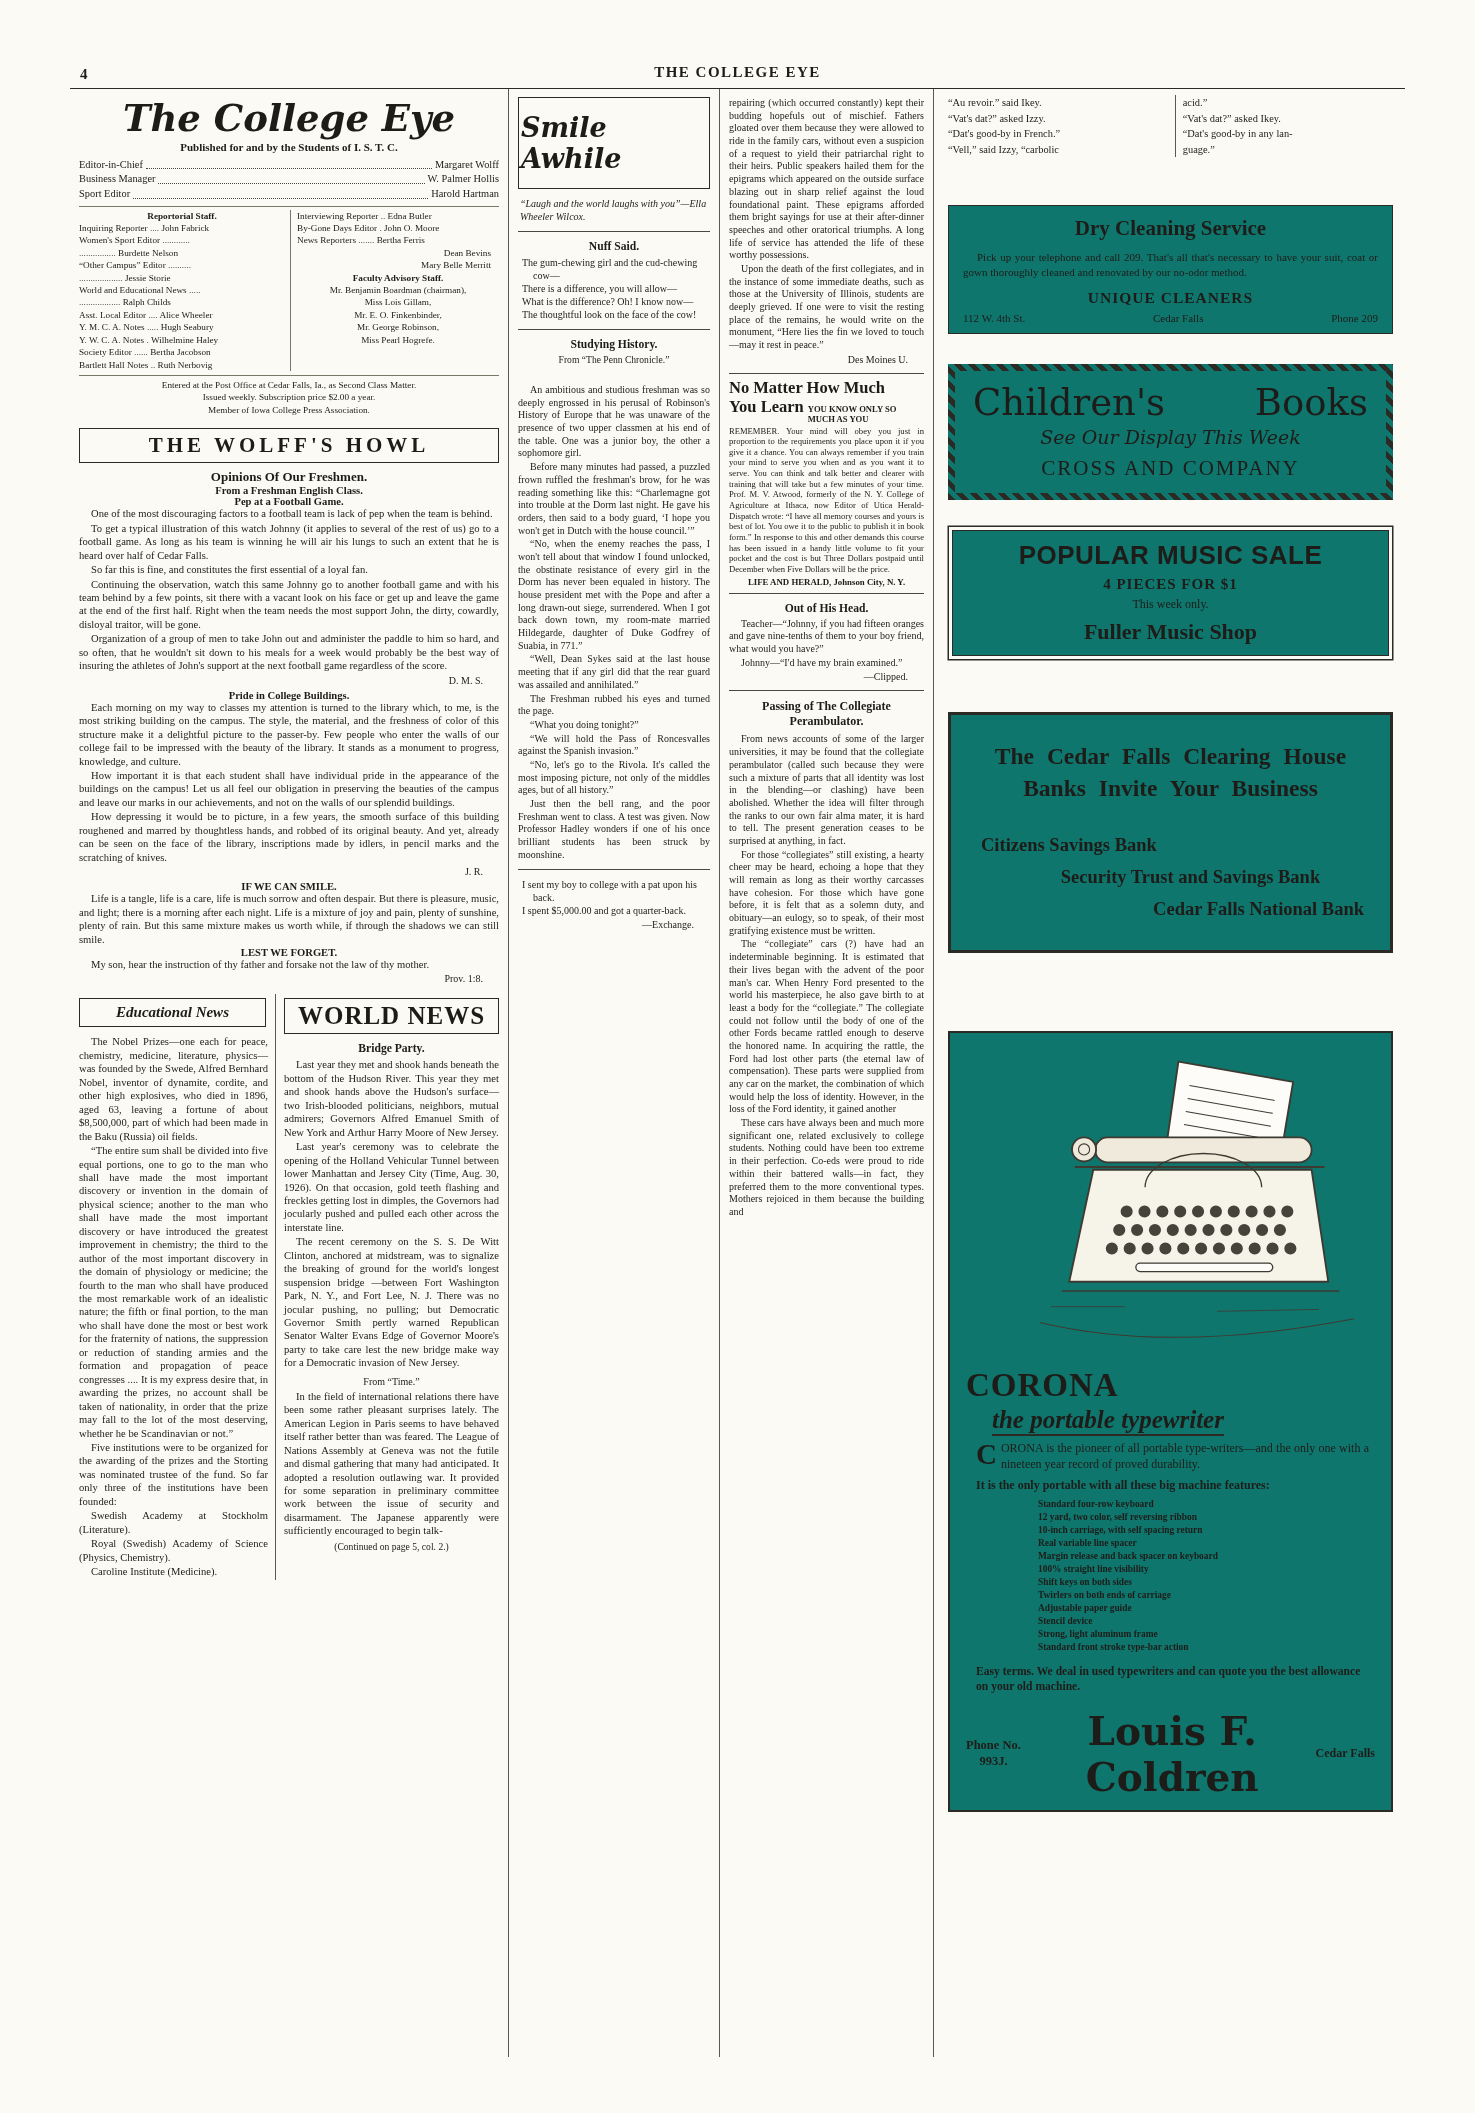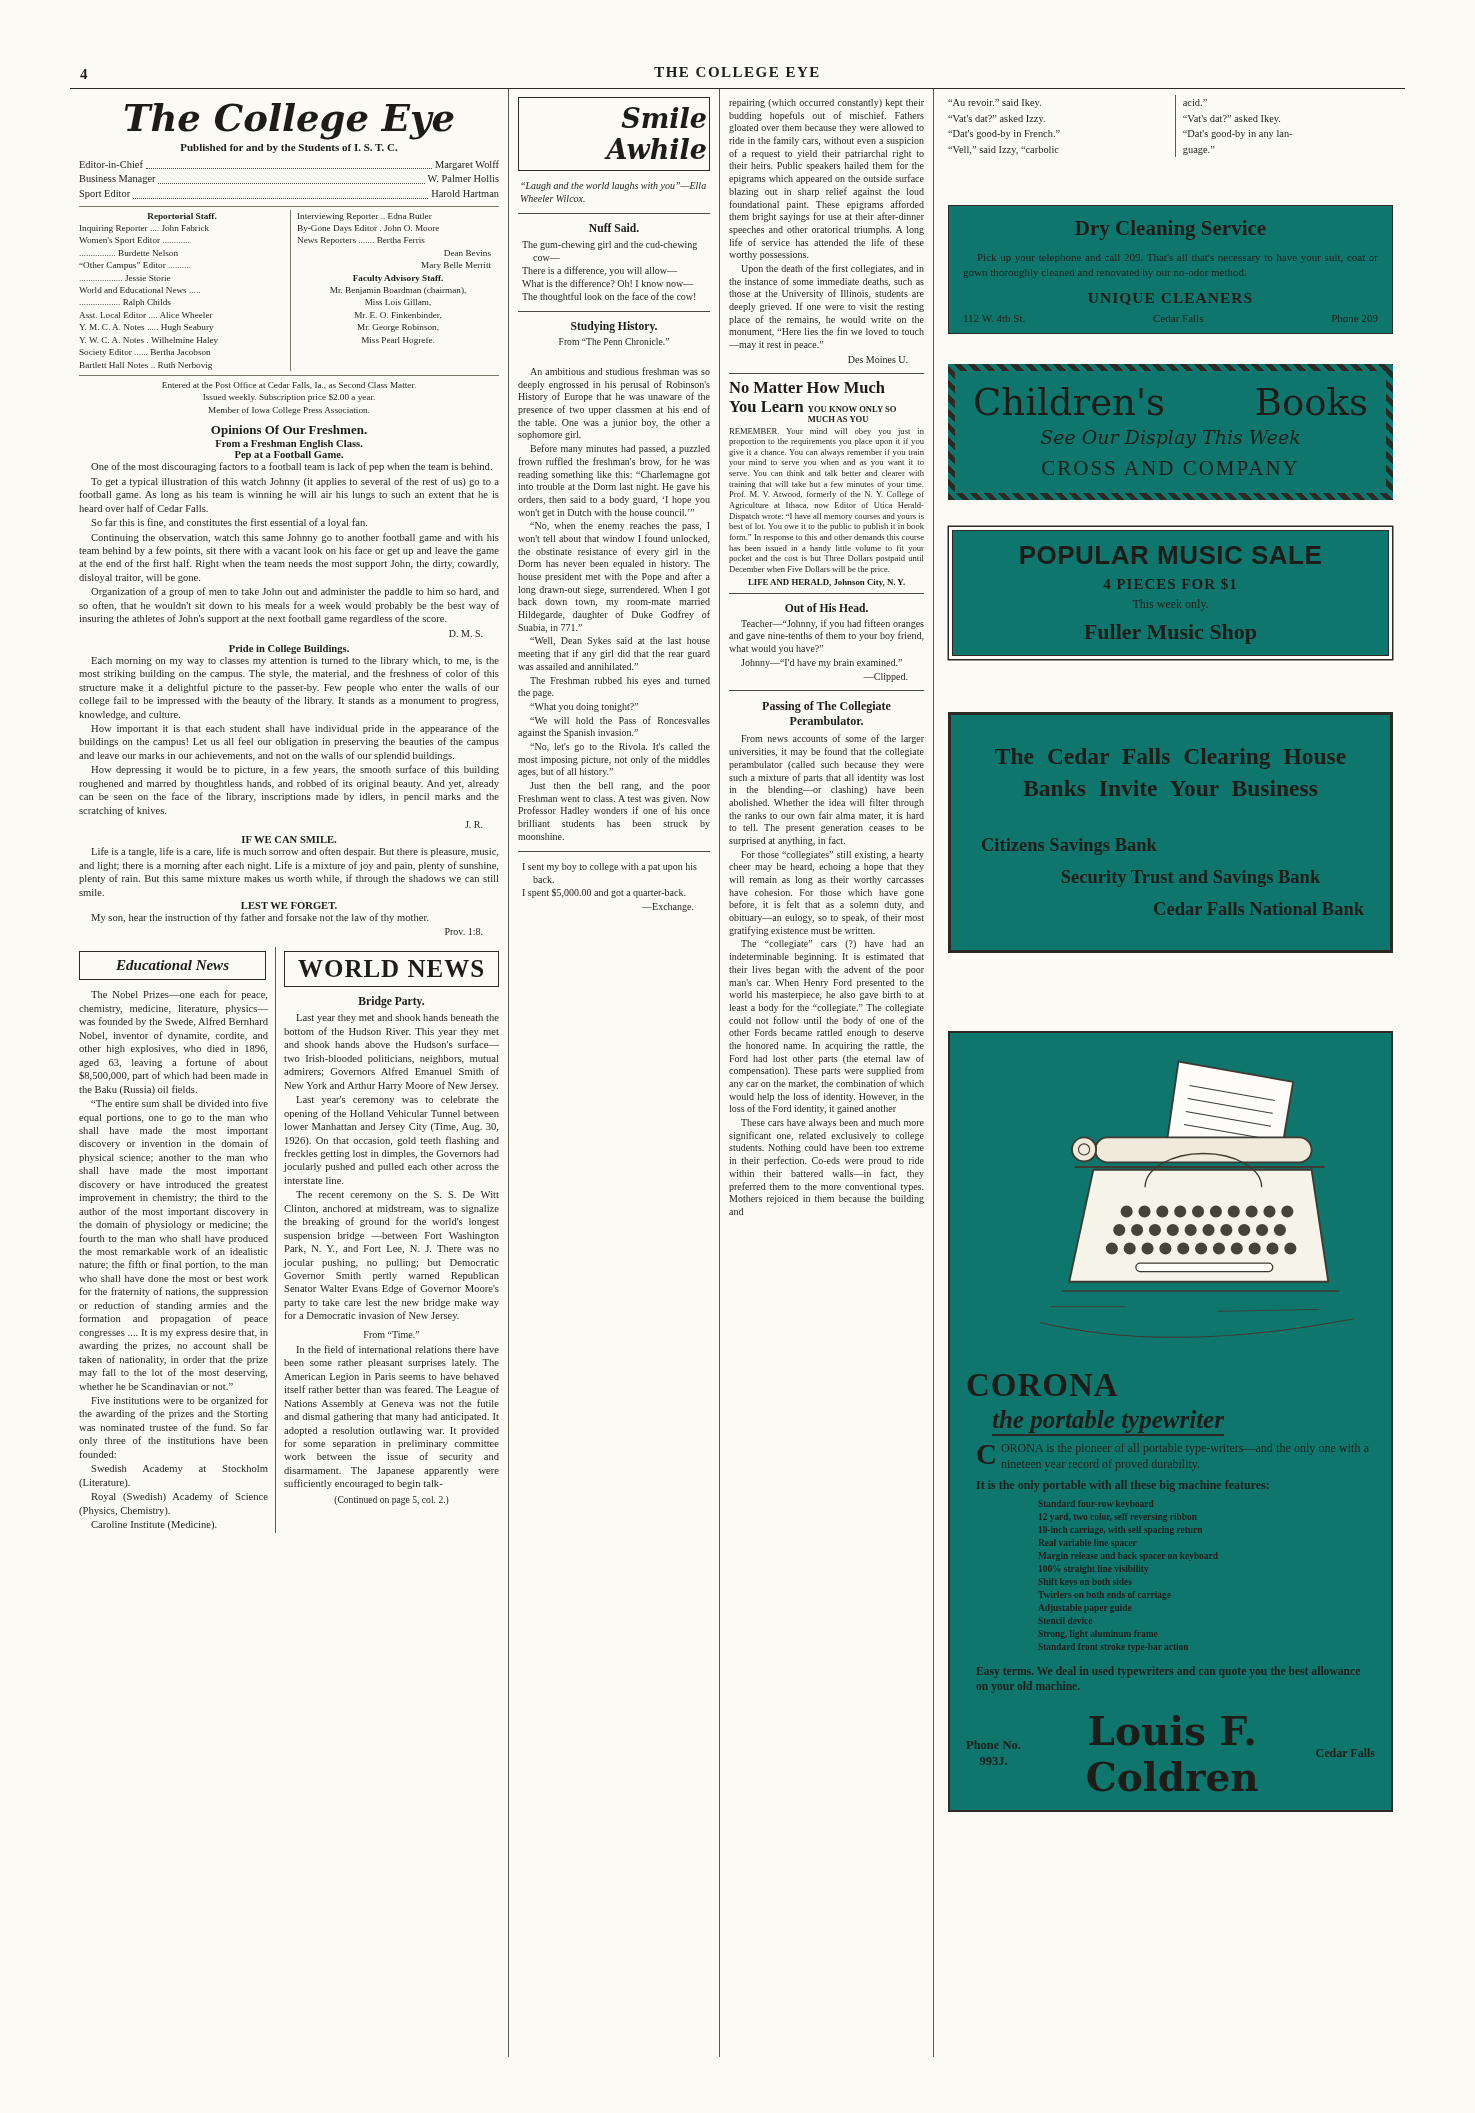--- a/index.html
+++ b/index.html
@@ -50,21 +50,21 @@
   .head-sm { font-weight:bold; text-align:center; font-size:10.6px; }
   
   .split { display:flex; margin-top:10px; align-items:stretch; }
   .sub-a { width:196px; padding-right:7px; }
   .sub-b { flex:1; border-left:1px solid #5b584e; padding-left:8px; }
   .ed-box { border:1.6px solid #2c2a24; text-align:center; font-weight:bold; font-style:italic; font-size:15px; padding:5px 2px; margin:4px 2px 8px 0; }
   .wn-box { border:1.6px solid #2c2a24; text-align:center; font-weight:bold; font-size:25px; letter-spacing:1px; padding:3px 0; margin:4px 0 4px; }
   .from-line { text-align:center; font-size:10px; margin:6px 0 3px; }
   .cont { font-size:9.6px; text-align:center; margin-top:3px; }
   
-  .smile-box { border:1.6px solid #2c2a24; text-align:right; padding:5px 2px; margin-bottom:8px; }
+  .smile-box { border:1.6px solid #2c2a24; text-align:left; padding:14px 2px; margin-bottom:8px; }
   .smile-title { font-family:"DejaVu Serif", serif; font-style:italic; font-weight:bold; font-size:27px; }
   .tagline { font-style:italic; font-size:10px; line-height:1.3; margin:3px 2px 4px; }
   
   .learn-ad { border-top:1px solid #4a473f; border-bottom:1px solid #4a473f; padding:5px 0 6px; margin:8px 0; }
   .learn-head { font-weight:bold; font-size:16.5px; line-height:1.1; }
   .learn-row { display:flex; align-items:baseline; gap:4px; }
   .learn-head2 { font-weight:bold; font-size:16.5px; white-space:nowrap; }
   .learn-start { font-size:8.6px; font-weight:bold; line-height:1.2; }
   .learn-body { font-size:8.6px; line-height:1.24; text-align:justify; margin-top:1px; }
   .learn-sig { font-size:8.8px; font-weight:bold; margin-top:2px; text-align:center; }
@@ -176,20 +176,21 @@
           </div>
         </div>
 
         <div class="notices">
           <div class="notice">Entered at the Post Office at Cedar Falls, Ia., as Second Class Matter.</div>
           <div class="notice">Issued weekly. Subscription price $2.00 a year.</div>
           <div class="notice">Member of Iowa College Press Association.</div>
         </div>
       </div>
 
+      <div class="howl-box">THE WOLFF'S HOWL</div>
       <div class="head-lg">Opinions Of Our Freshmen.</div>
       <div class="head-sm">From a Freshman English Class.</div>
       <div class="head-sm">Pep at a Football Game.</div>
       <p class="bt">One of the most discouraging factors to a football team is lack of pep when the team is behind.</p>
       <p class="bt">To get a typical illustration of this watch Johnny (it applies to several of the rest of us) go to a football game. As long as his team is winning he will air his lungs to such an extent that he is heard over half of Cedar Falls.</p>
       <p class="bt">So far this is fine, and constitutes the first essential of a loyal fan.</p>
       <p class="bt">Continuing the observation, watch this same Johnny go to another football game and with his team behind by a few points, sit there with a vacant look on his face or get up and leave the game at the end of the first half. Right when the team needs the most support John, the dirty, cowardly, disloyal traitor, will be gone.</p>
       <p class="bt">Organization of a group of men to take John out and administer the paddle to him so hard, and so often, that he wouldn't sit down to his meals for a week would probably be the best way of insuring the athletes of John's support at the next football game regardless of the score.</p>
       <div class="sig-r">D. M. S.</div>
       <div class="head-sm">Pride in College Buildings.</div>

